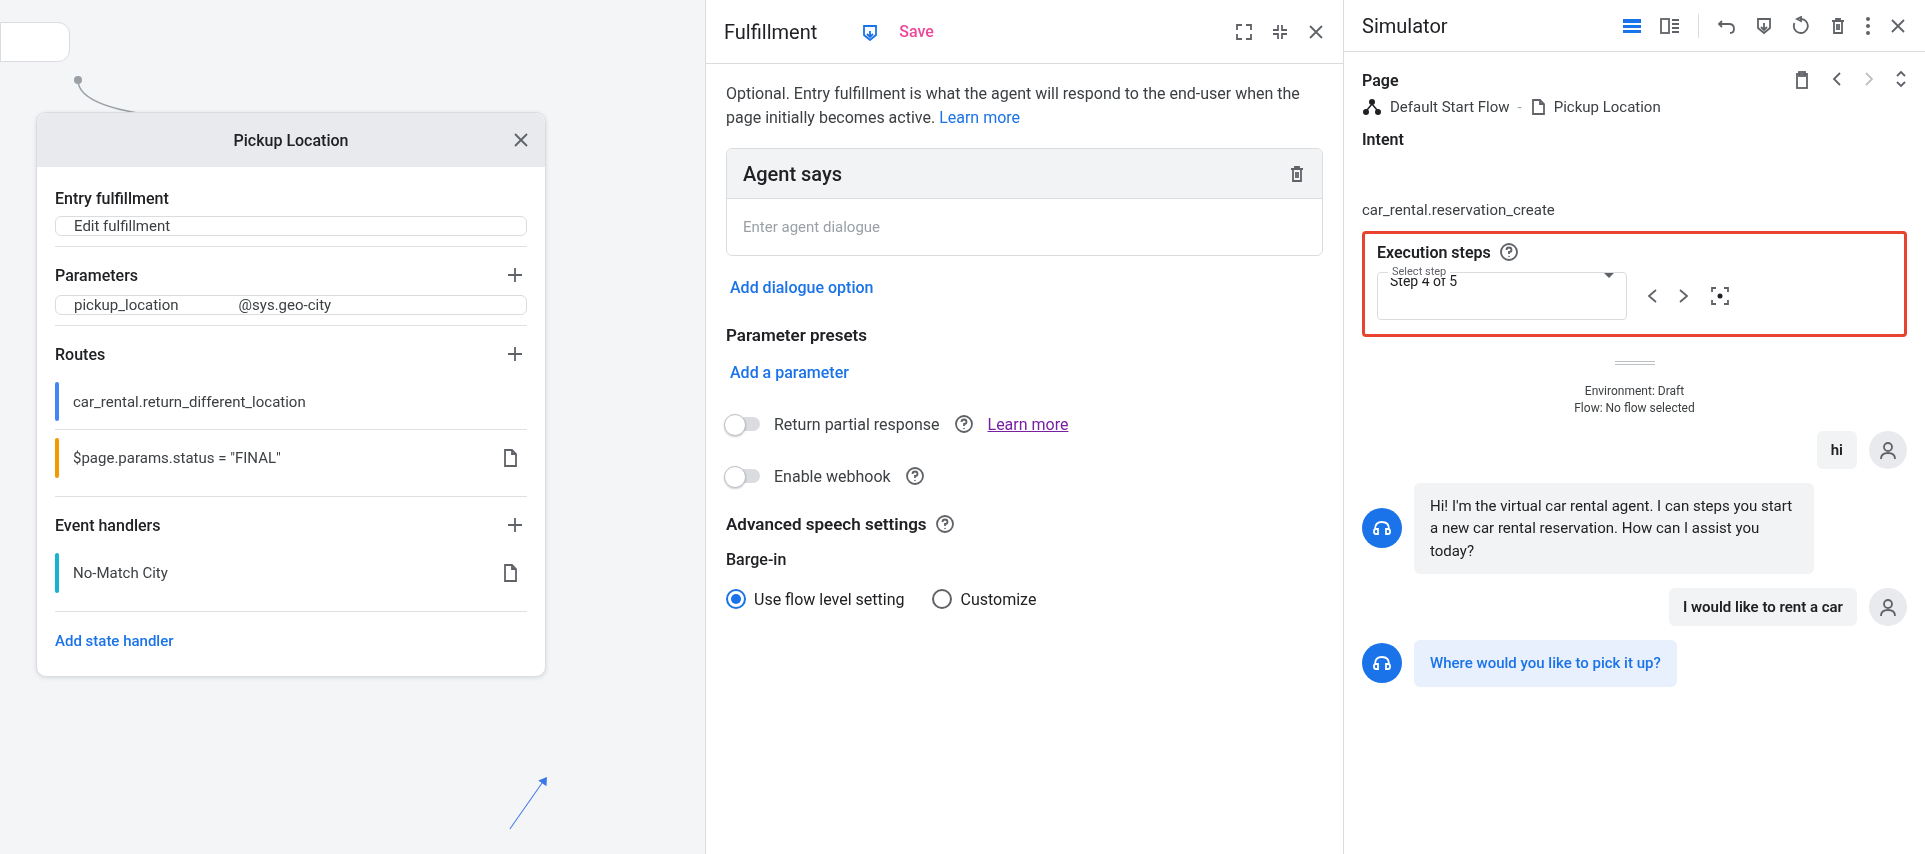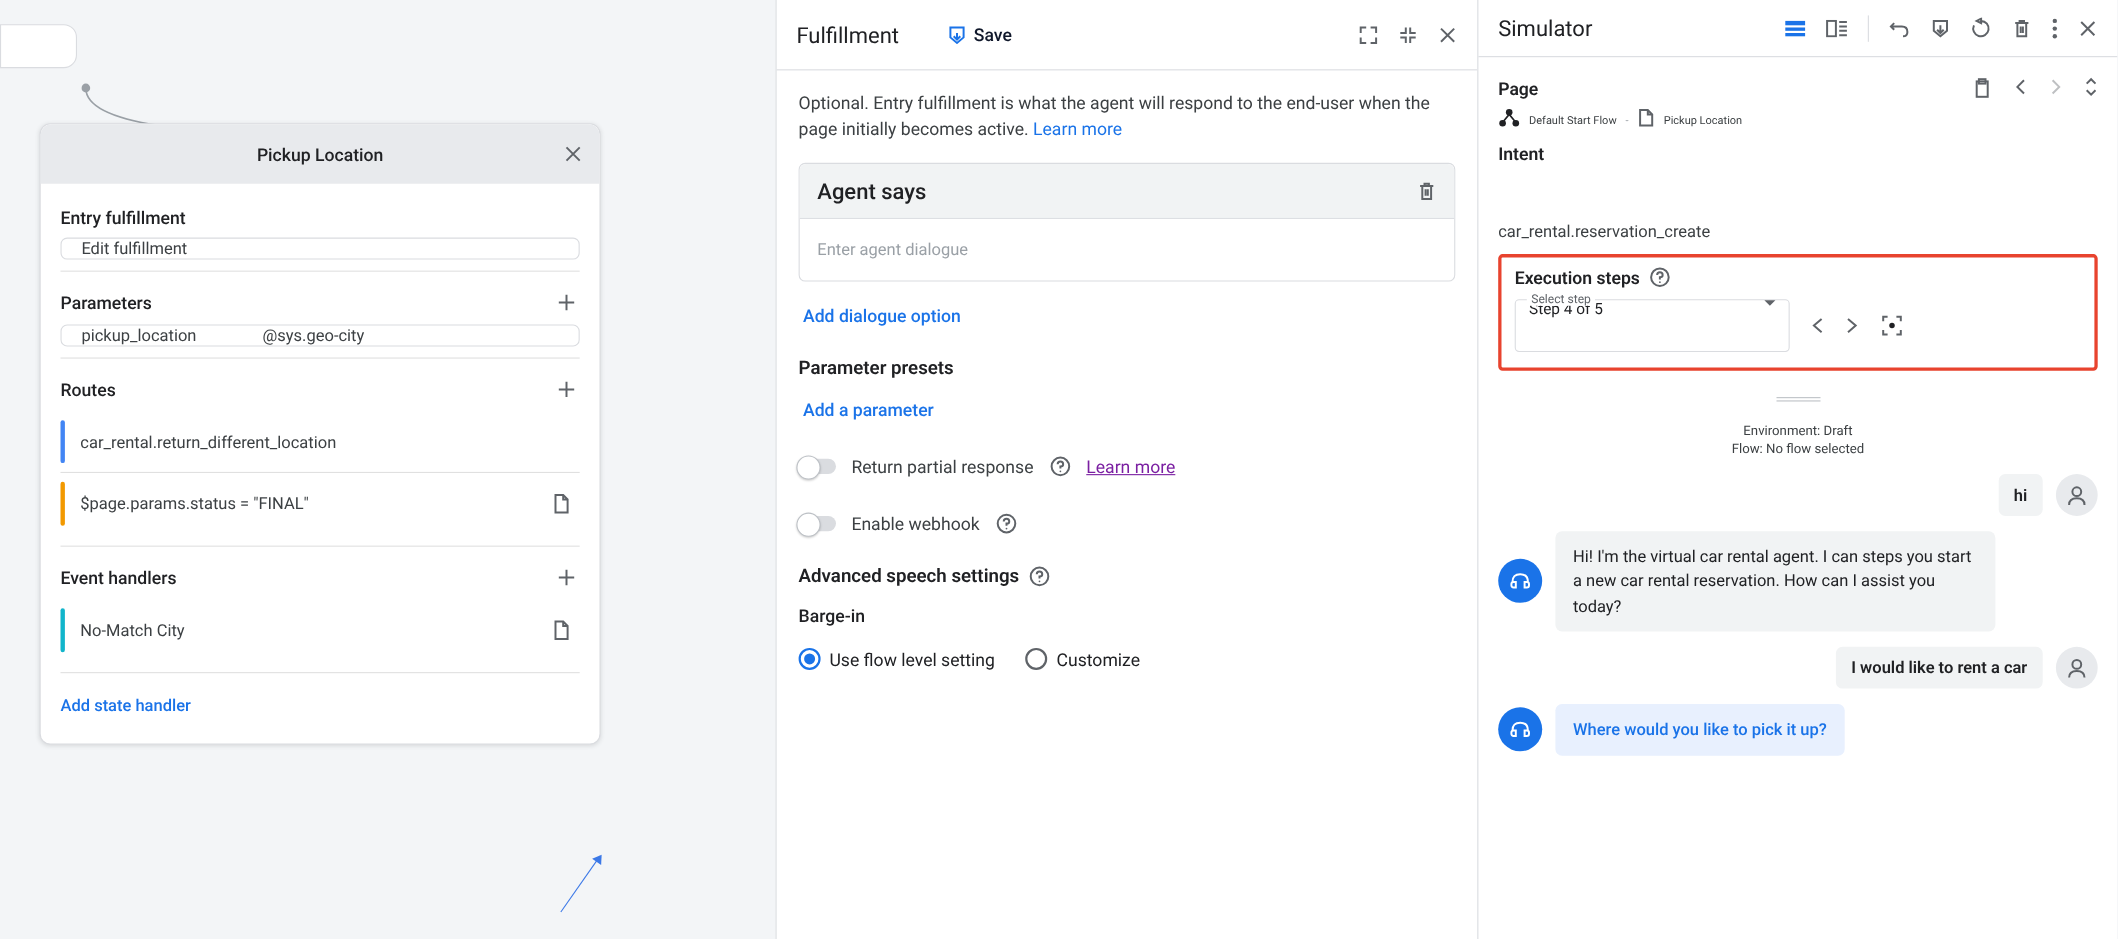--- a/index.html
+++ b/index.html
@@ -130,21 +130,21 @@
     flex-direction: column;
   }
   .panel-mid .top {
     height: 64px;
     display:flex; align-items:center;
     padding: 0 18px;
     border-bottom: 1px solid #dadce0;
     gap: 14px;
   }
   .panel-mid .top .title { font-size:20px; font-weight:400; }
-  .panel-mid .top .save { display:flex; gap:6px; color:#0f172a; font-size:16px; font-weight:500; cursor:pointer; margin-left:30px;}
+  .panel-mid .top .save { display:flex; align-items:center; gap:20px; color:#ec4899; font-size:16px; font-weight:500; cursor:pointer; margin-left:30px;}
   .panel-mid .top .right-ics { margin-left:auto; display:flex; gap:18px; align-items:center; }
 
   .mid-scroll { padding: 18px 20px; overflow:auto; }
   .desc { color:#3c4043; font-size:16px; line-height:1.5; }
   .desc a { color:#1a73e8; text-decoration:none; }
 
   .agent-box {
     margin-top: 18px;
     border: 1px solid #dadce0;
     border-radius: 6px;
@@ -189,21 +189,21 @@
     border-bottom:1px solid #dadce0;
   }
   .sim-top .title { font-size:20px; }
   .sim-top .right { margin-left:auto; display:flex; align-items:center; gap:18px; }
   .sim-top .vdiv { width:1px; height:24px; background:#dadce0; }
 
   .sim-body { padding: 14px 18px 0; overflow:auto; flex:1; }
 
   .lbl-row { display:flex; align-items:center; font-size:16px; font-weight:600; padding:4px 0 8px;}
   .lbl-row .r { margin-left:auto; display:flex; gap:20px; }
-  .crumb { display:flex; align-items:flex-end; gap:8px; font-size:10px; color:#3c4043; padding-bottom:14px;}
+  .crumb { display:flex; align-items:flex-end; gap:8px; font-size:15px; color:#3c4043; padding-bottom:14px;}
   .dash { color:#9aa0a6; }
   .intent-val { font-size:15px; color:#3c4043; padding-bottom:10px;margin-top:44px; }
 
   .highlight-box {
     border: 3px solid #e8432e;
     border-radius: 4px;
     padding: 8px 12px 14px;
     margin-top: 2px;
   }
   .step-wrap { display:flex; align-items:center; gap:18px; margin-top:10px;}

